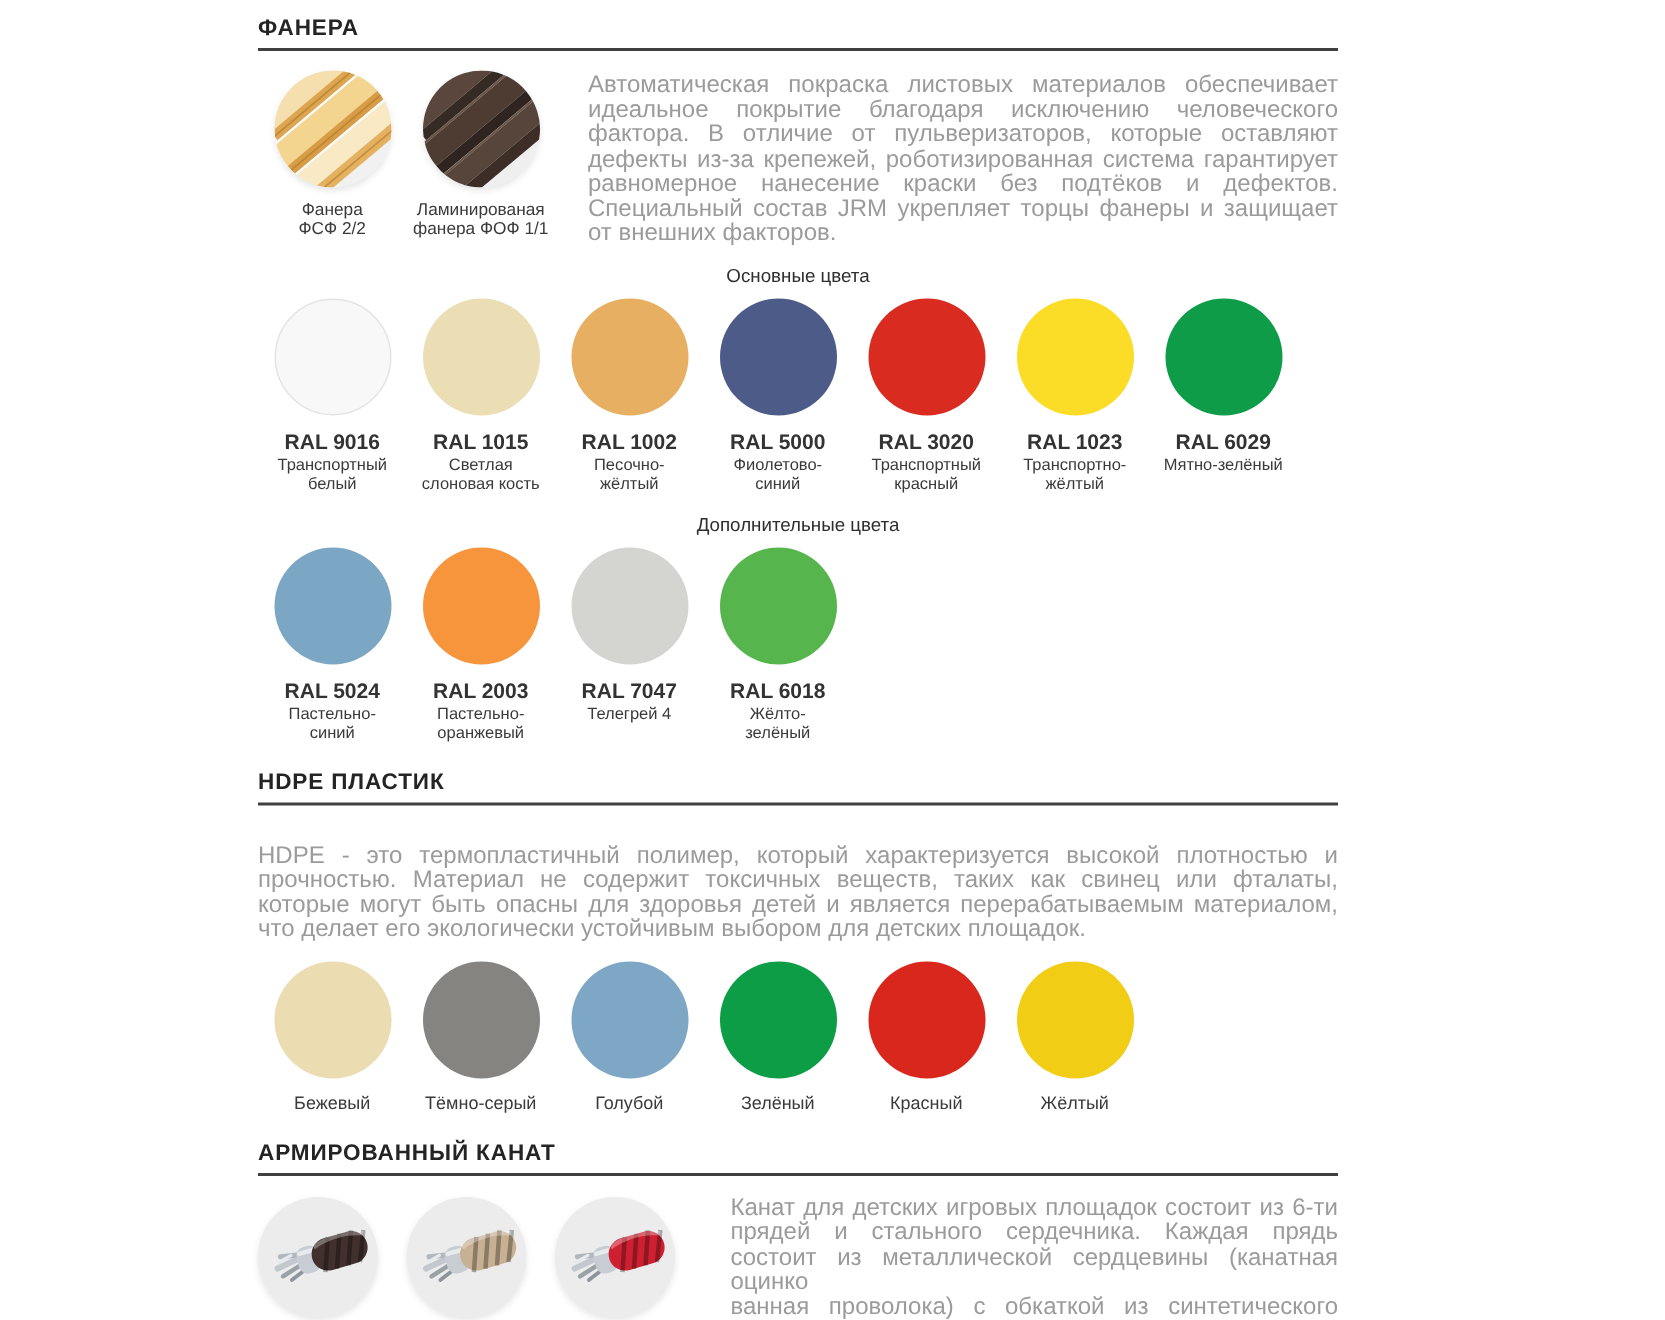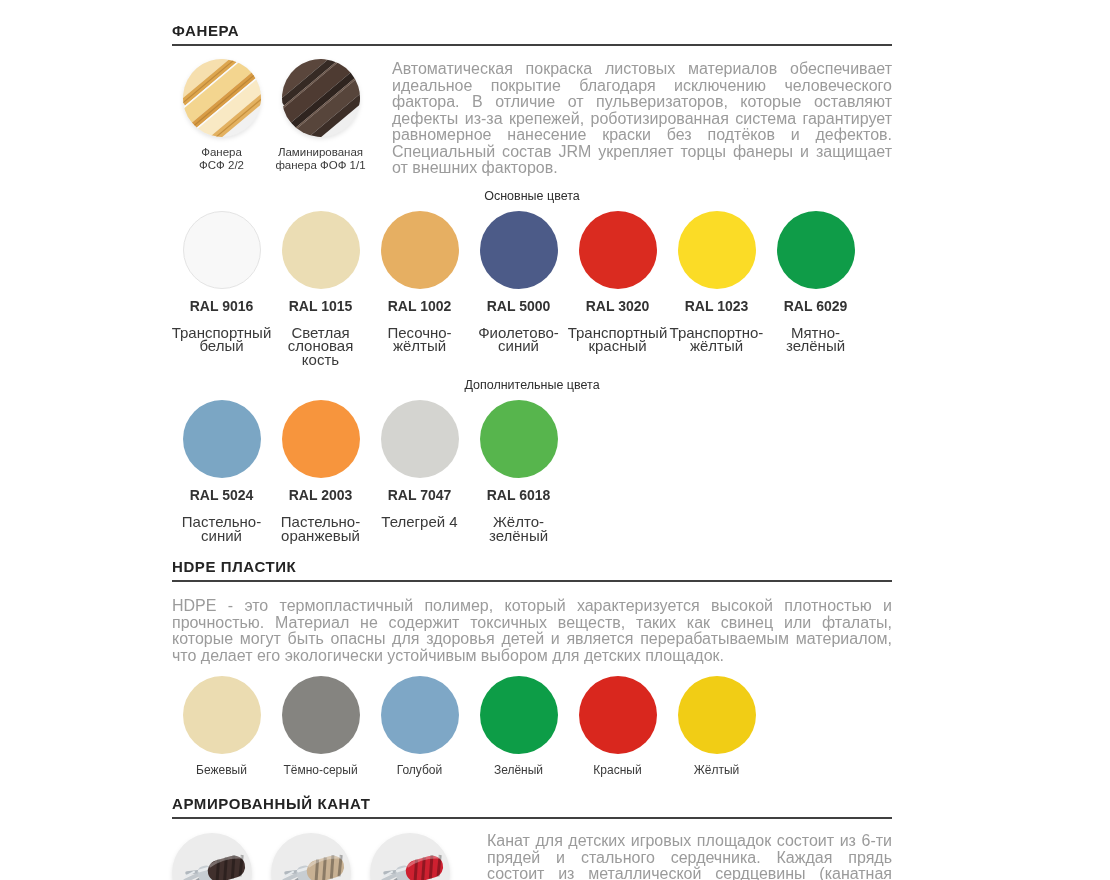--- a/index.html
+++ b/index.html
@@ -20,41 +20,41 @@
   .ply-row .body-text { flex: 1; margin-left: 22px; margin-top: 2px; }
 
   .subhead { font-size: 12.5px; color: #2e2e2e; margin-top: 12px; text-align: center; }
 
   
   .swatch-row { display: flex; margin-top: 8px; }
   .swatch { width: 99px; display: flex; flex-direction: column; align-items: center; }
   .circle { width: 78px; height: 78px; border-radius: 50%; }
   .circle.outlined { border: 1px solid #e4e4e4; }
   .swatch-code { margin-top: 9px; font-size: 14px; font-weight: bold; color: #333; text-align: center; }
-  .swatch-name { margin-top: 12px; font-size: 15px; line-height: 13.5px; color: #3a3a3a; text-align: center; white-space: pre-line; }
+  .swatch-name { margin-top: 2px; font-size: 11px; line-height: 13.5px; color: #3a3a3a; text-align: center; white-space: pre-line; }
 
   .hdpe-section { margin-top: 16px; }
-  .hdpe-section .body-text { margin-top: 16px; }
+  .hdpe-section .body-text { margin-top: 26px; }
   .hdpe-row { margin-top: 12px; }
   .hdpe-name { margin-top: 9px; font-size: 12px; color: #3a3a3a; text-align: center; }
 
   .rope-section { margin-top: 18px; }
   .rope-row { display: flex; margin-top: 14px; }
   .rope-cards { display: flex; }
   .rope-card { width: 99px; display: flex; flex-direction: column; align-items: flex-start; }
   .rope-card svg { filter: drop-shadow(0 2px 2px rgba(0,0,0,0.10)); }
   .rope-name { margin-top: 8px; font-size: 12px; color: #3a3a3a; text-align: center; }
   .rope-row .body-text { flex: 1; margin-left: 18px; white-space: pre-line; }
 </style>
 </head>
 <body>
 
 <div class="page">
 
-  <div class="ply-section" style="padding-top:22px;">
+  <div class="ply-section" style="padding-top:10px;">
     <div class="section-title">ФАНЕРА</div>
     <hr class="rule">
 
     <div class="ply-row">
       <div class="photo-col">
         <div class="photo-card">
           <svg width="78" height="78" viewBox="0 0 78 78">
             <defs>
                 <clipPath id="pc1">
                   <circle cx="39" cy="39" r="39"></circle>

